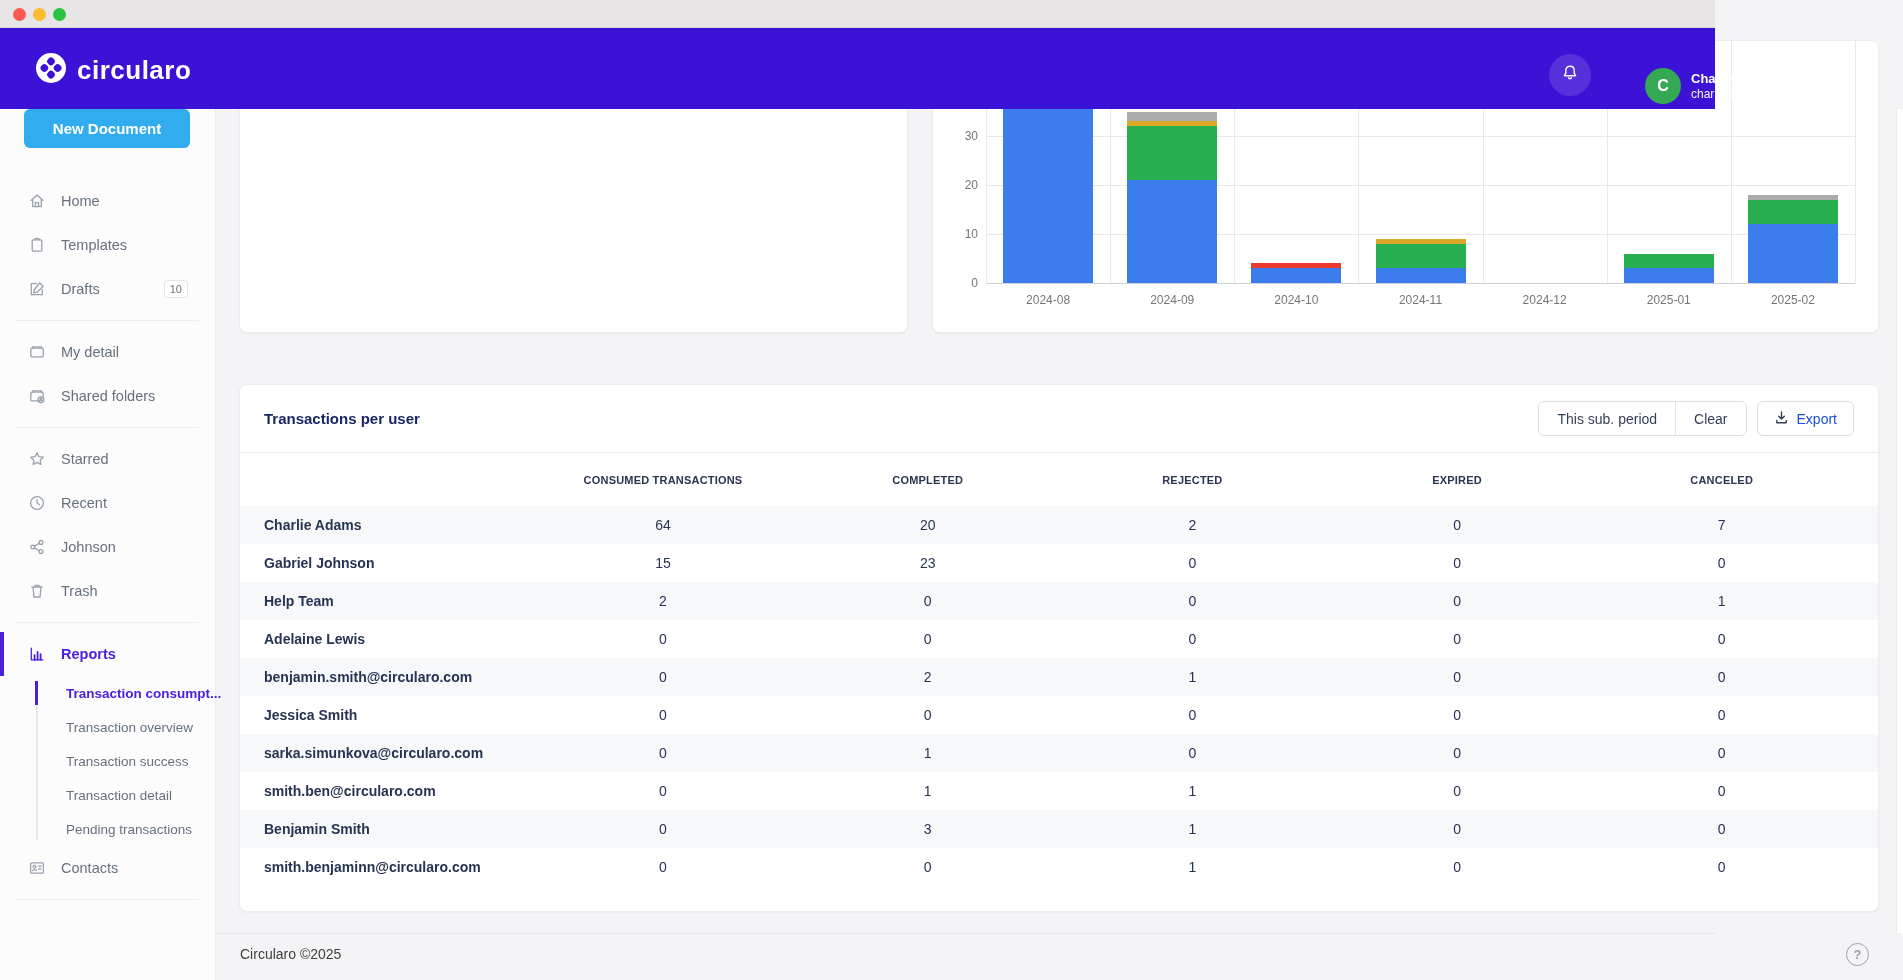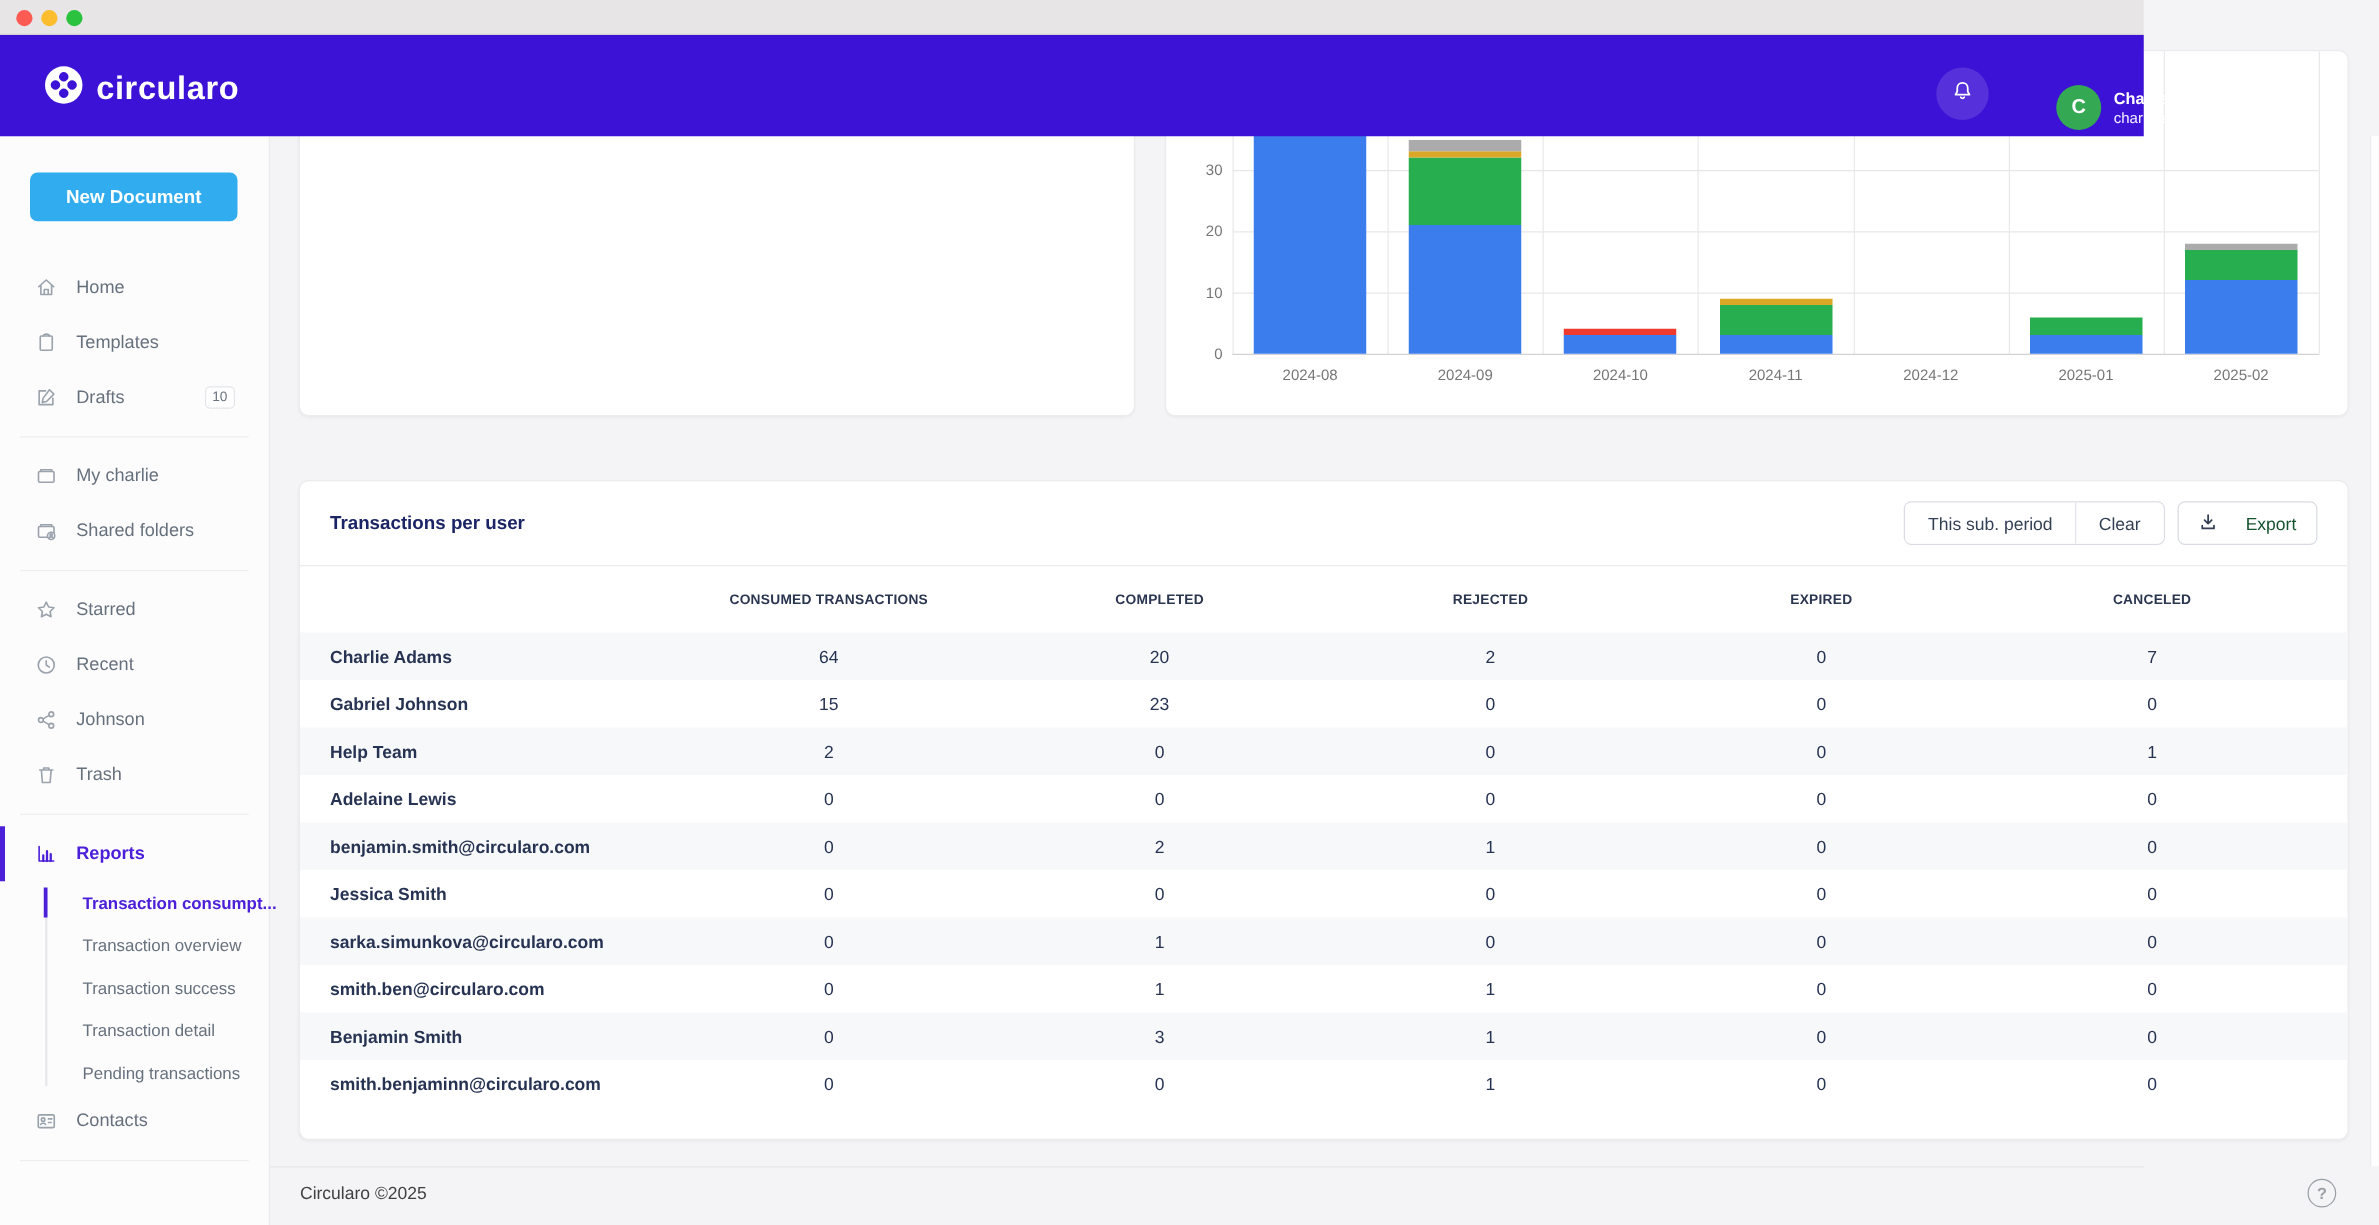--- a/index.html
+++ b/index.html
@@ -21,21 +21,21 @@
   #bell-wrap { position:absolute; left:1549px; top:26px; width:42px; height:42px; border-radius:50%; background:rgba(255,255,255,.13); display:flex; align-items:center; justify-content:center; cursor:pointer; }
   #bell-wrap svg { width:20px; height:20px; stroke:#fff; fill:none; stroke-width:1.4; stroke-linecap:round; stroke-linejoin:round; }
   #user-menu { position:absolute; left:1645px; top:40px; display:flex; align-items:center; cursor:pointer; }
   #avatar { width:36px; height:36px; border-radius:50%; background:#34A853; color:#fff; font-size:16px; font-weight:700; display:flex; align-items:center; justify-content:center; }
   #user-text { margin-left:10px; color:#fff; }
   #user-name { font-size:13px; font-weight:600; line-height:16px; }
   #user-email { font-size:12px; opacity:.95; line-height:15px; }
   #caret { margin-left:14px; width:0; height:0; border-left:5px solid transparent; border-right:5px solid transparent; border-top:6px solid #fff; }
 
   
-  #sidebar { position:absolute; left:0; top:109px; width:216px; height:871px; background:#FCFCFD; border-right:1px solid #ECECEF; z-index:20; padding-top:29px; }
+  #sidebar { position:absolute; left:0; top:109px; width:216px; height:871px; background:#FCFCFD; border-right:1px solid #ECECEF; z-index:20; }
   #new-doc { display:block; margin:0 26px 0 24px; width:166px; height:39px; background:#31ADEF; border:none; border-radius:6px; color:#fff; font-family:inherit; font-size:15px; font-weight:700; cursor:pointer; }
   #nav { margin-top:31px; }
   .nav-item { position:relative; height:44px; display:flex; align-items:center; padding-left:28px; cursor:pointer; }
   .nav-item .ic { width:18px; height:18px; flex:0 0 18px; }
   .ic svg { width:18px; height:18px; stroke:#9AA2AC; fill:none; stroke-width:1.3; stroke-linecap:round; stroke-linejoin:round; }
   .nav-item .lbl { margin-left:15px; font-size:14.5px; color:#67717E; }
   .nav-item.active .lbl { color:#4C20D9; font-weight:600; }
   .nav-item.active .ic svg { stroke:#4C20D9; }
   .nav-item.active::before { content:""; position:absolute; left:0; top:0; bottom:0; width:4px; background:#4C20D9; }
   .badge { margin-left:auto; margin-right:27px; border:1px solid #E3E5E9; border-radius:4px; background:#fff; font-size:11px; color:#6A7380; padding:2px 5px; line-height:12px; }
@@ -60,21 +60,21 @@
   .seg { position:absolute; }
 
   
   #card-table { left:239px; top:384px; width:1640px; height:528px; z-index:5; }
   #table-head { height:68px; display:flex; align-items:center; padding:0 24px; border-bottom:1px solid #EBEBEE; }
   #table-title { font-size:15px; font-weight:700; color:#1B2566; }
   #table-actions { margin-left:auto; display:flex; gap:10px; }
   .btn-group { display:flex; background:#fff; border:1px solid #D9DCE2; border-radius:6px; height:35px; overflow:hidden; }
   .btn-seg { display:flex; align-items:center; padding:0 18px; font-size:14px; color:#333F55; cursor:pointer; background:#fff; border:none; font-family:Liberation Sans, sans-serif; }
   .btn-seg + .btn-seg { border-left:1px solid #E2E4E9; }
-  .btn { display:flex; align-items:center; gap:23px; background:#fff; border:1px solid #D9DCE2; border-radius:6px; height:35px; padding:0 16px; font-size:14px; color:#14532d; cursor:pointer; font-family:inherit; }
+  .btn { display:flex; align-items:center; gap:8px; background:#fff; border:1px solid #D9DCE2; border-radius:6px; height:35px; padding:0 16px; font-size:14px; color:#1d4ed8; cursor:pointer; font-family:inherit; }
   .btn svg { width:15px; height:15px; stroke:#333F55; fill:none; stroke-width:1.5; stroke-linecap:round; stroke-linejoin:round; }
   #col-row { display:flex; align-items:center; height:53px; padding:0 24px; }
   .col-name { width:267px; }
   .col-val { width:265px; text-align:center; font-size:11px; font-weight:600; color:#2A3550; letter-spacing:.2px; }
   #rows .trow { display:flex; align-items:center; height:38px; padding:0 24px; }
   #rows .trow:nth-child(odd) { background:#F7F8FA; }
   .cell-name { width:267px; font-size:14px; font-weight:600; color:#273352; }
   .cell-val { width:265px; text-align:center; font-size:14px; color:#273352; }
 
   
@@ -151,21 +151,21 @@
             </svg></span>
           <span class="lbl">Drafts</span>
           <span class="badge">10</span>
         </div>
         <hr class="nav-div">
         <div class="nav-item">
           <span class="ic"><svg viewBox="0 0 18 18">
               <rect x="2.8" y="5.2" width="12.4" height="8.6" rx="1"></rect>
               <path d="M4.6 5.2 V3.8 H13.4 V5.2"></path>
             </svg></span>
-          <span class="lbl">My charlie</span>
+          <span class="lbl">My detail</span>
         </div>
         <div class="nav-item">
           <span class="ic"><svg viewBox="0 0 18 18">
               <rect x="2.8" y="5.2" width="12.4" height="8.6" rx="1"></rect>
               <path d="M4.6 5.2 V3.8 H13.4 V5.2"></path>
               <circle cx="12.9" cy="12.7" r="2.9" fill="#FCFCFD"></circle>
               <circle cx="12.9" cy="11.9" r="0.9"></circle>
               <path d="M11.4 14.2 C11.8 13.2 14 13.2 14.4 14.2"></path>
             </svg></span>
           <span class="lbl">Shared folders</span>

